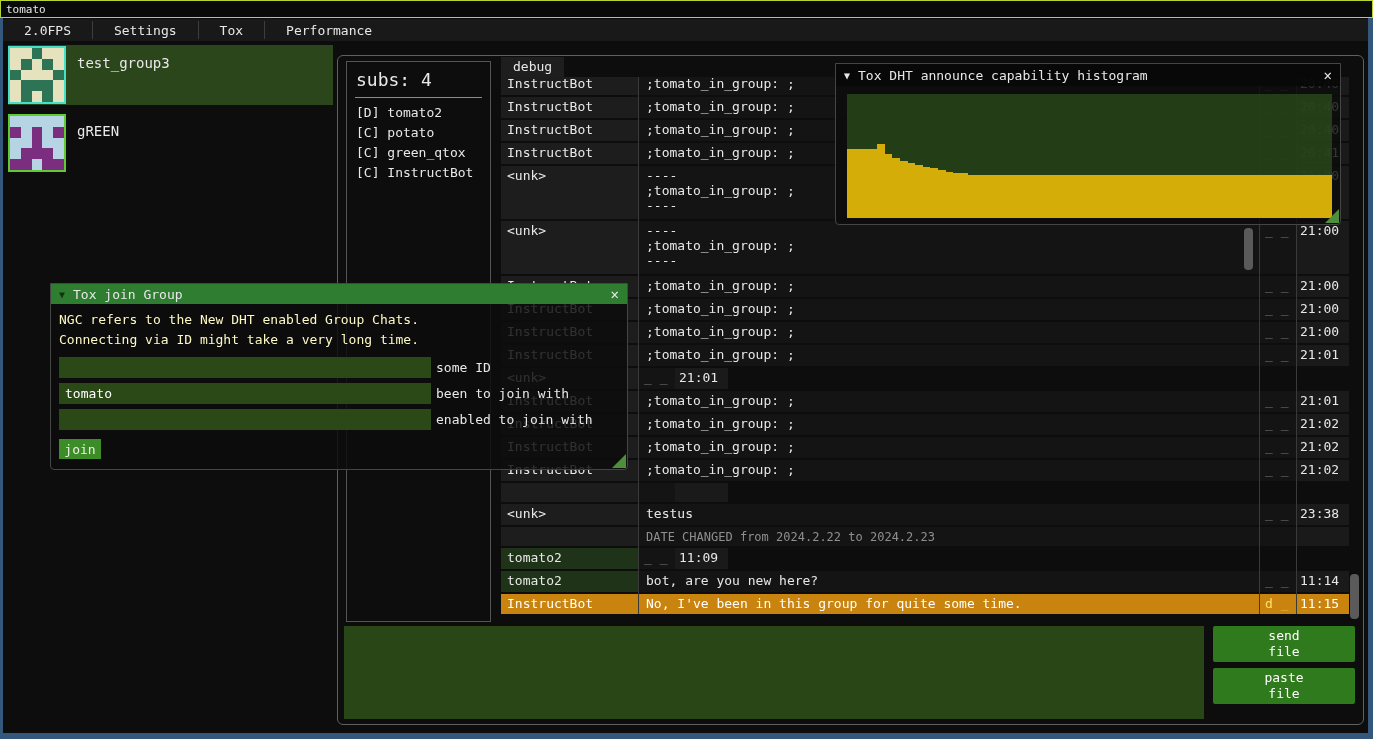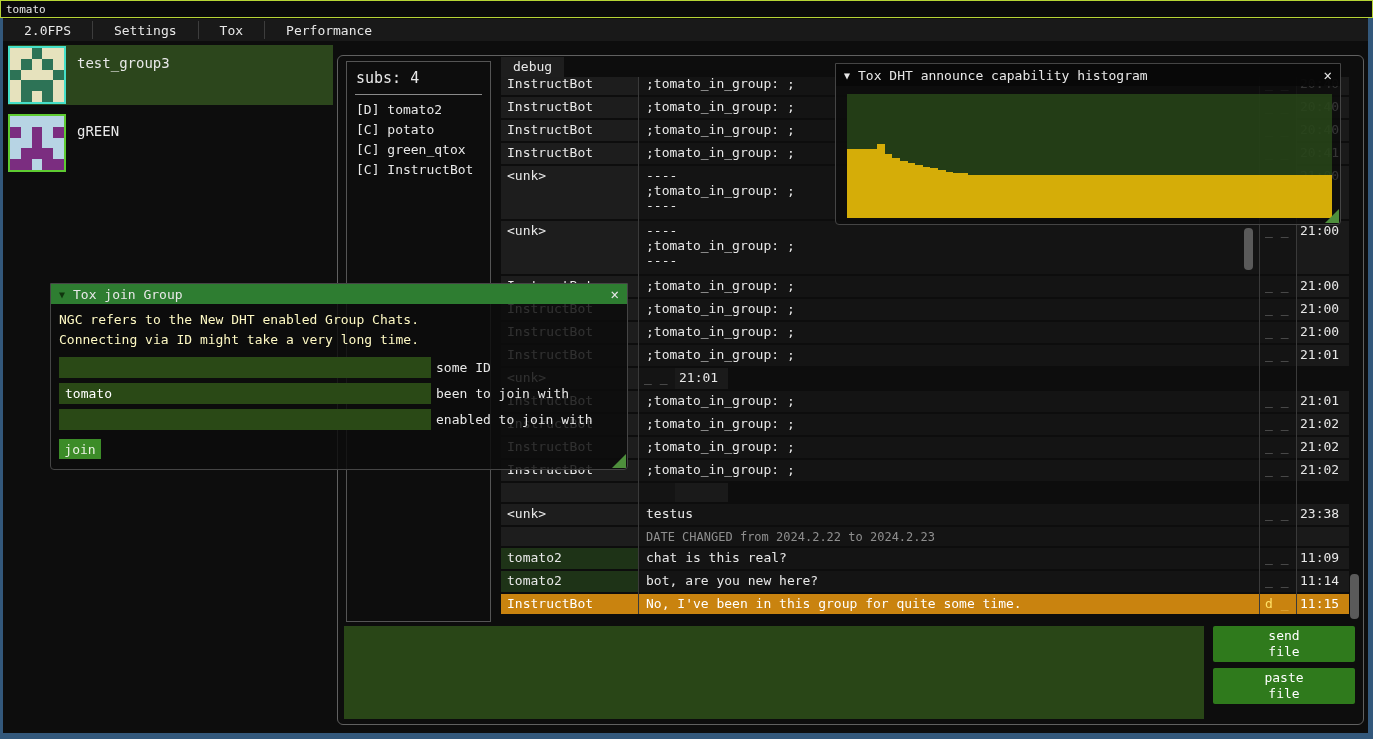--- a/index.html
+++ b/index.html
@@ -27,21 +27,21 @@
   .group-row.selected { background:#2c461c; }
   .avatar { width:58px; height:58px; margin-top:1px; display:grid;
     grid-template-columns:repeat(5,1fr); grid-template-rows:repeat(5,1fr); }
   .group-name { font-size:14px; margin:10px 0 0 11px; }
 
   
   .chatwin { left:337px; top:55px; width:1027px; height:670px; background:#0d0d0d;
     border:1px solid #606060; border-radius:6px; }
   .subs-panel { position:absolute; left:8px; top:5px; width:145px; height:561px;
     border:1px solid #555; }
-  .subs-title { font-size:15px; padding:7px 0 0 9px; }
+  .subs-title { font-size:18px; padding:7px 0 0 9px; }
   .subs-sep { height:1px; background:#8a8a8a; margin:7px 8px 5px 8px; }
   .member { font-size:13px; line-height:20px; padding-left:9px; white-space:pre; }
 
   .tabbar { position:absolute; left:163px; top:1px; height:20px; display:flex; }
   .tab { background:#1e1e1e; font-size:13px; padding:2px 12px 0 12px; }
 
   .msgs { position:absolute; left:163px; top:21px; width:848px; height:537px; overflow:hidden; }
   .row { display:flex; margin-bottom:2px; }
   .cell { flex:none; font-size:13px; white-space:pre; overflow:hidden; }
   .c-name { width:137px; background:#1d1d1d; padding:2px 0 0 6px; height:100%; }
@@ -294,21 +294,20 @@
         <div class="cell c-time">23:38</div>
       </div>
       <div class="row date">
         <div class="cell c-name"></div>
         <div class="cell c-msg">DATE CHANGED from 2024.2.22 to 2024.2.23</div>
         <div class="cell c-status"></div>
         <div class="cell c-time"></div>
       </div>
       <div class="row normal">
         <div class="cell c-name green-name">tomato2</div>
-        <div class="cell c-msg">chat is this real?</div>
         <div class="cell c-status"><span class="m1">_</span><span class="m2"> _</span></div>
         <div class="cell c-time">11:09</div>
       </div>
       <div class="row normal">
         <div class="cell c-name green-name">tomato2</div>
         <div class="cell c-msg">bot, are you new here?</div>
         <div class="cell c-status"><span class="m1">_</span><span class="m2"> _</span></div>
         <div class="cell c-time">11:14</div>
       </div>
       <div class="row normal hl">

